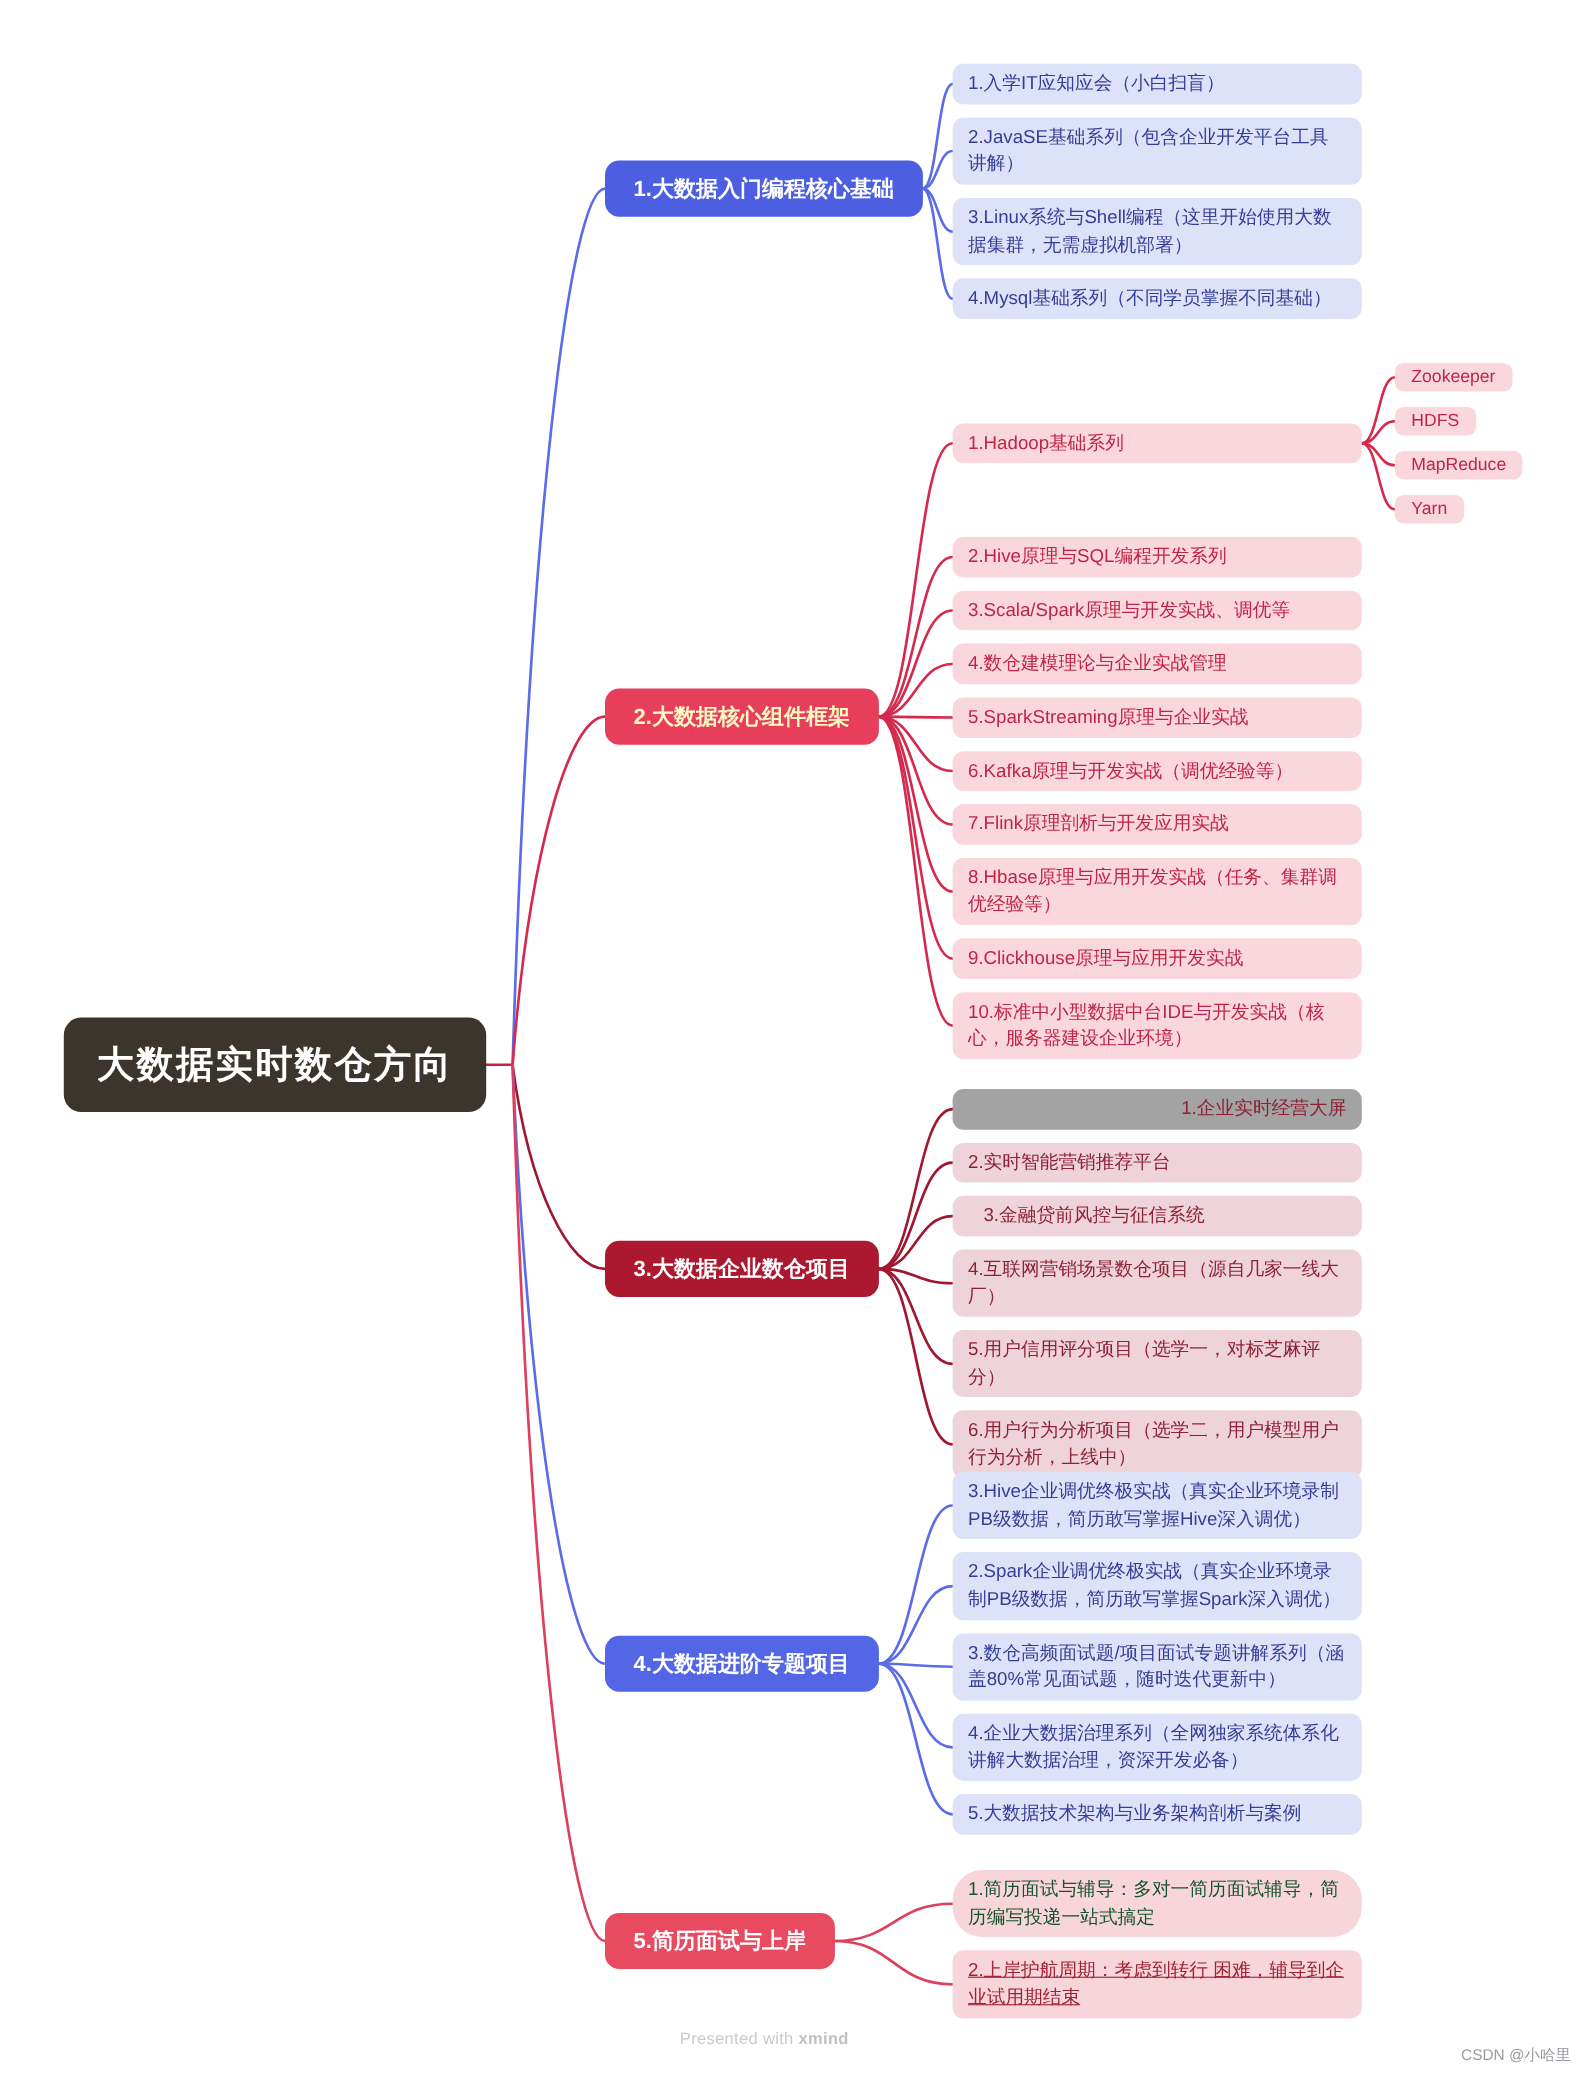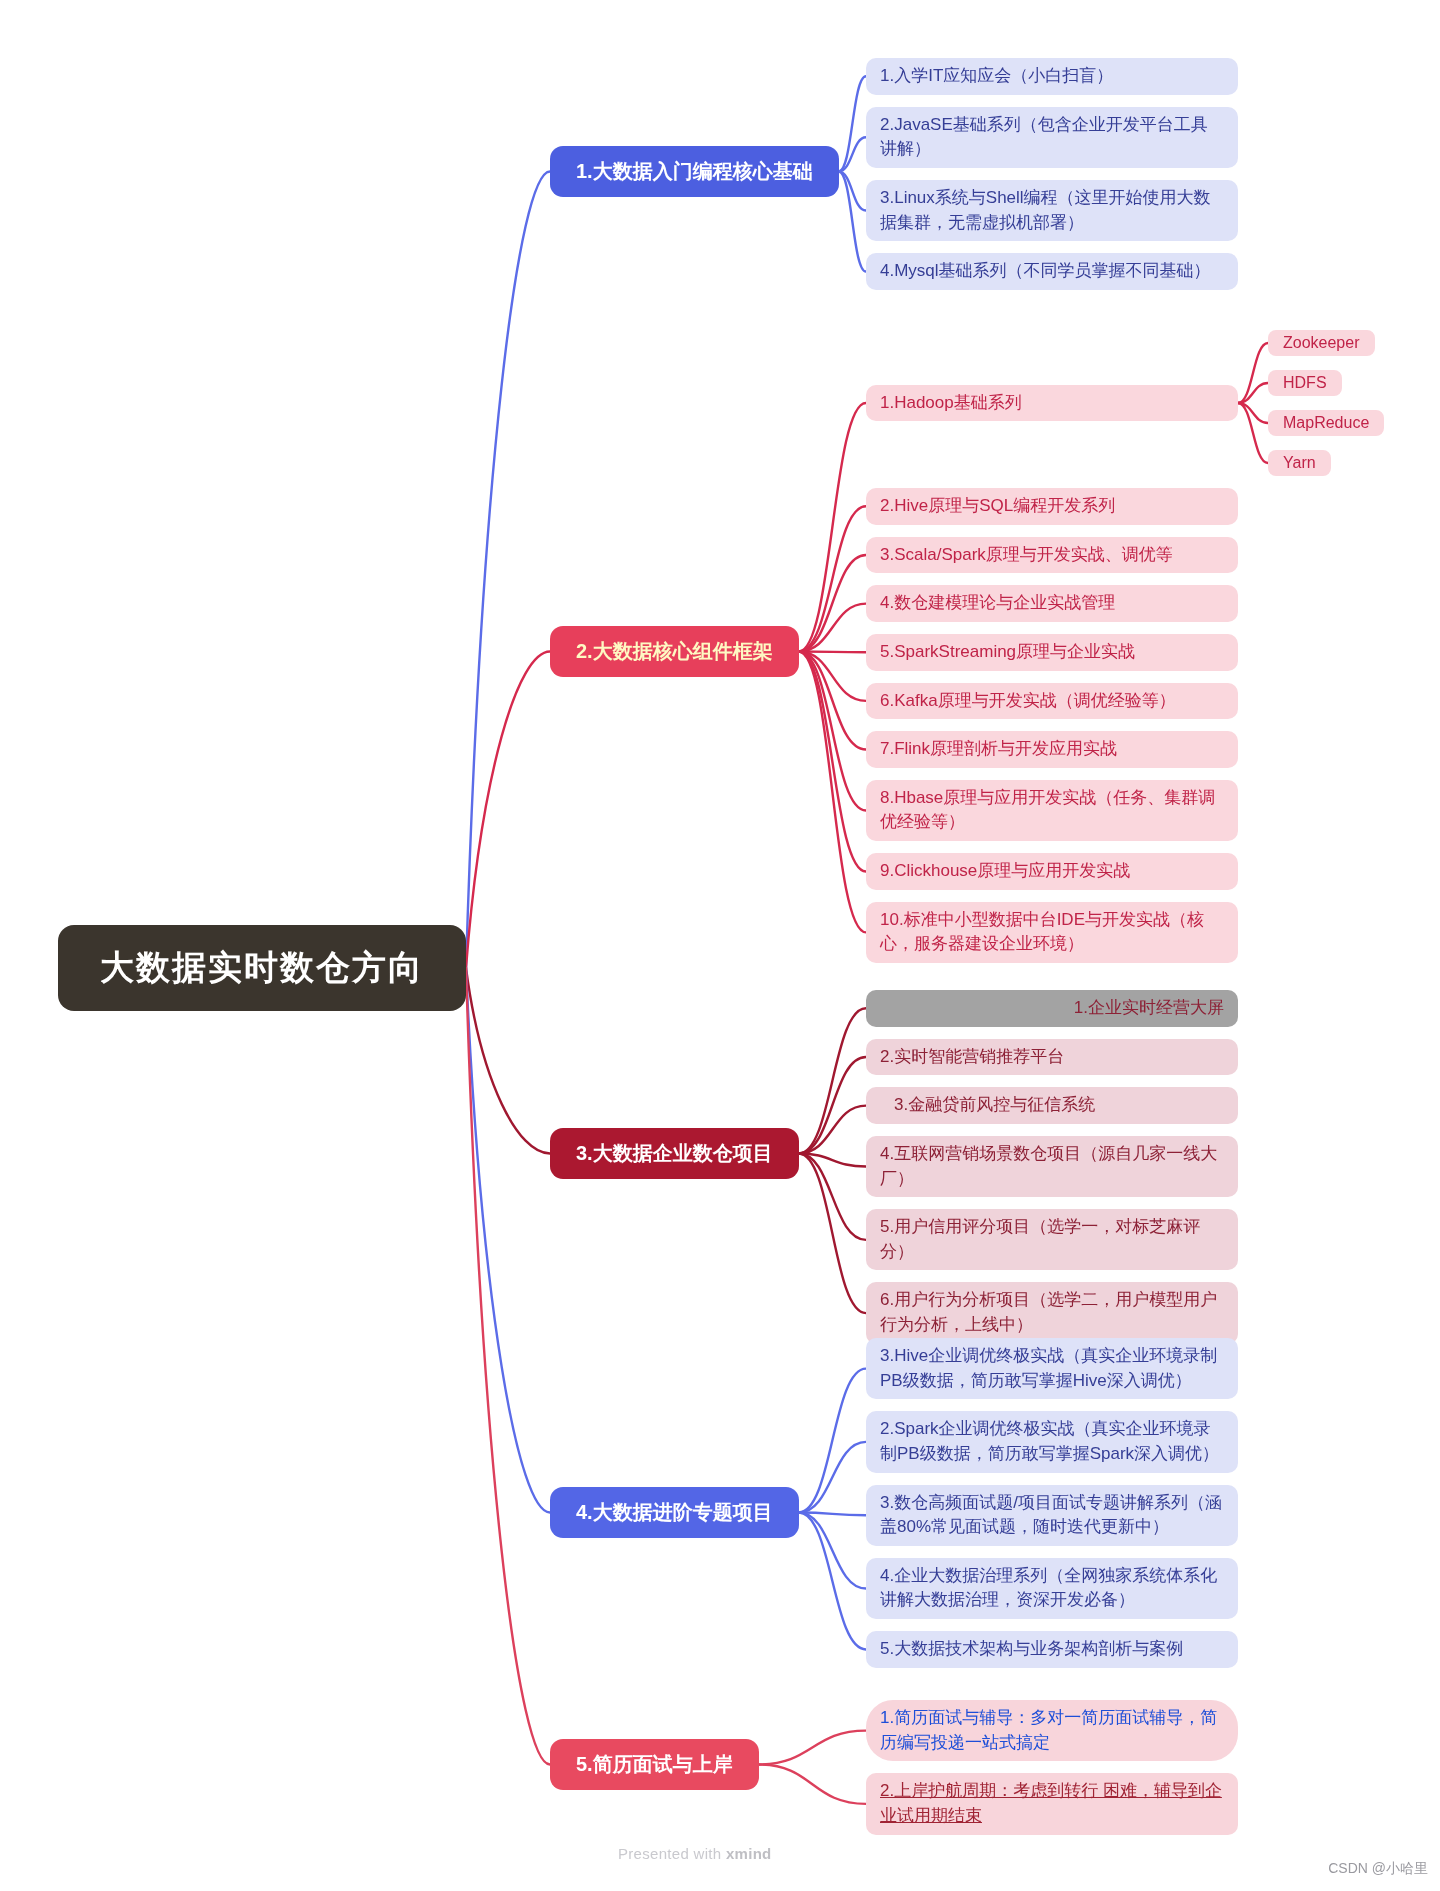--- a/index.html
+++ b/index.html
@@ -5,21 +5,21 @@
   * { margin:0; padding:0; box-sizing:border-box; }
   html,body { background:#ffffff; }
   body { font-family:"Liberation Sans","DejaVu Sans",sans-serif; }
   #canvas { position:relative; width:1440px; height:1891px; background:#ffffff; overflow:hidden; }
   #wires { position:absolute; left:0; top:0; width:1440px; height:1891px; z-index:0; }
   #wires path { fill:none; stroke-width:2.4; stroke-linecap:round; }
 
   .central-node {
     position:absolute; left:58px; top:925px; z-index:2;
     background:#3B352D; color:#fff; border-radius:16px;
-    padding:20px 42px; font-size:34px; font-weight:700; white-space:nowrap;
+    padding:20px 30px; font-size:34px; font-weight:700; white-space:nowrap;
     letter-spacing:2px;
   }
   .branch-node {
     position:absolute; left:550px; z-index:2;
     border-radius:13px; padding:12px 26px;
     font-size:20px; font-weight:700; white-space:nowrap; color:#fff;
   }
   #b-0 { top:146px; } #b-1 { top:626px; } #b-2 { top:1128px; }
   #b-3 { top:1487px; } #b-4 { top:1739px; }
 
@@ -139,19 +139,19 @@
       <div class="child-node" style="background: rgb(239, 211, 218); color: rgb(141, 33, 54);">6.用户行为分析项目（选学二，用户模型用户行为分析，上线中）</div>
     </div>
   <div id="col-3" class="children-col">
       <div class="child-node" style="background: rgb(222, 226, 248); color: rgb(53, 62, 150);">3.Hive企业调优终极实战（真实企业环境录制PB级数据，简历敢写掌握Hive深入调优）</div>
       <div class="child-node" style="background: rgb(222, 226, 248); color: rgb(53, 62, 150);">2.Spark企业调优终极实战（真实企业环境录制PB级数据，简历敢写掌握Spark深入调优）</div>
       <div class="child-node" style="background: rgb(222, 226, 248); color: rgb(53, 62, 150);">3.数仓高频面试题/项目面试专题讲解系列（涵盖80%常见面试题，随时迭代更新中）</div>
       <div class="child-node" style="background: rgb(222, 226, 248); color: rgb(53, 62, 150);">4.企业大数据治理系列（全网独家系统体系化讲解大数据治理，资深开发必备）</div>
       <div class="child-node" style="background: rgb(222, 226, 248); color: rgb(53, 62, 150);">5.大数据技术架构与业务架构剖析与案例</div>
     </div>
   <div id="col-4" class="children-col">
-      <div class="child-node" style="background: rgb(248, 213, 219); color: #1d4ed8; border-radius: 27px;">1.简历面试与辅导：多对一简历面试辅导，简历编写投递一站式搞定</div>
+      <div class="child-node" style="background: rgb(248, 213, 219); color: #14532d; border-radius: 27px;">1.简历面试与辅导：多对一简历面试辅导，简历编写投递一站式搞定</div>
       <div class="child-node" style="background: rgb(248, 213, 219); color: rgb(160, 35, 52); text-decoration: underline;">2.上岸护航周期：考虑到转行 困难，辅导到企业试用期结束</div>
     </div>
 
   <div class="footer"><span>Presented with </span><span class="brand">xmind</span></div>
   <div class="watermark">CSDN @小哈里</div>
 </div>
 
 </body></html>

